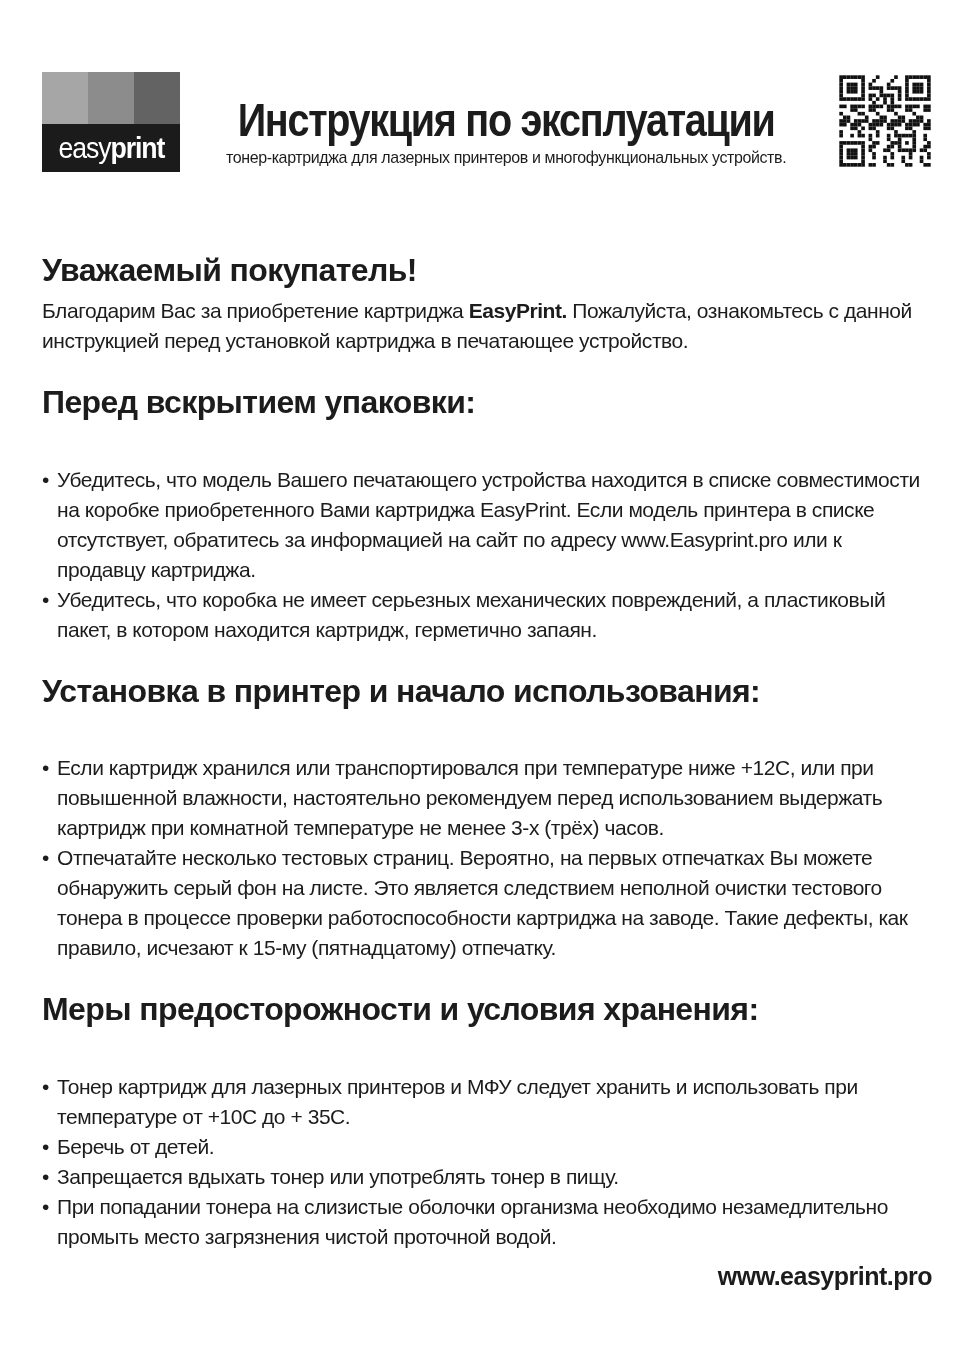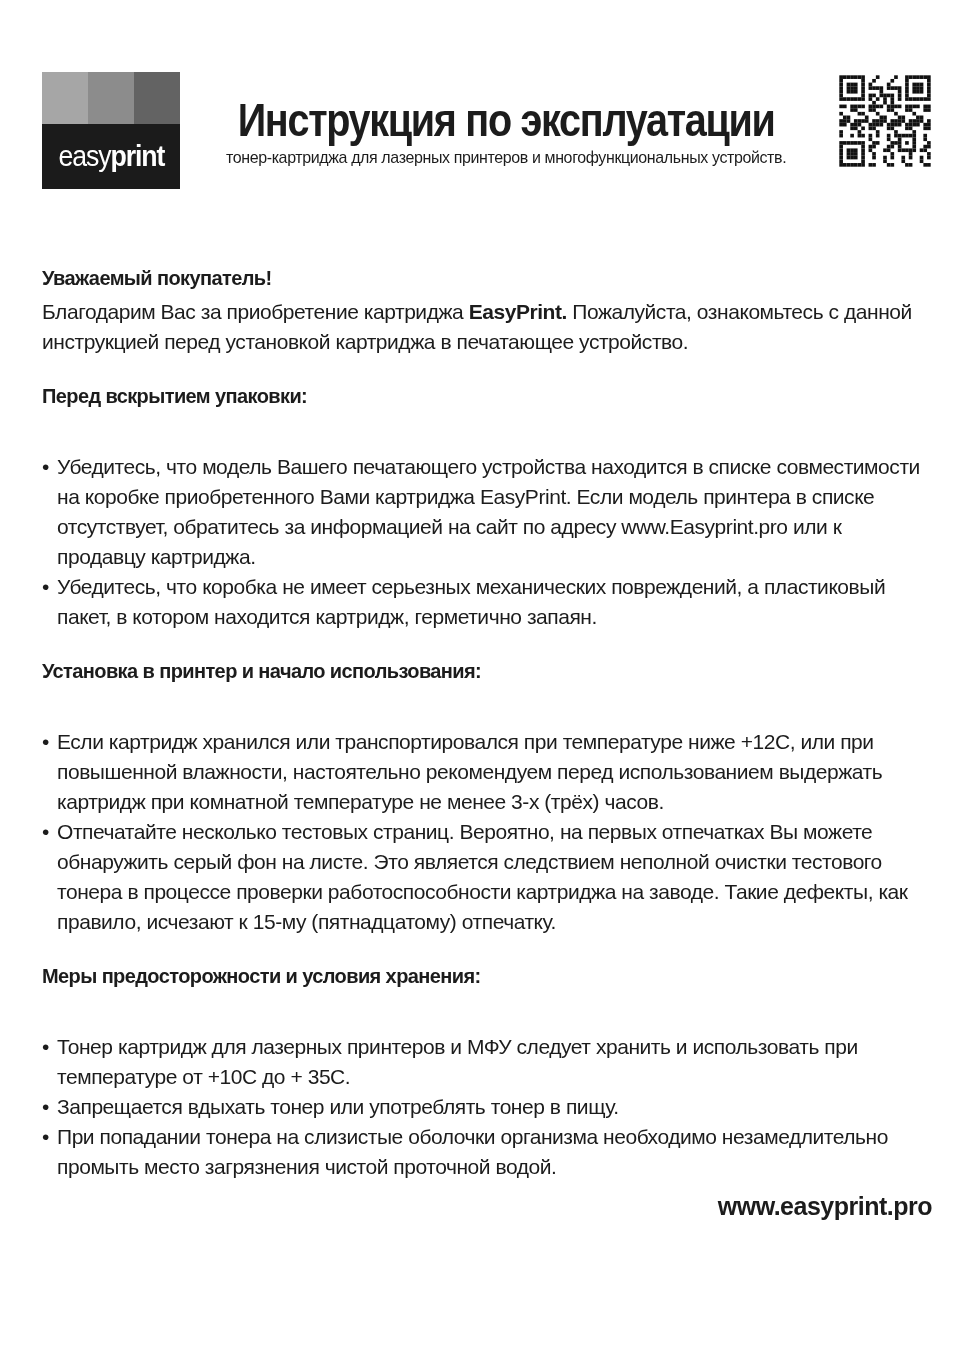--- a/index.html
+++ b/index.html
@@ -14,21 +14,21 @@
 
   
   .header { display:flex; align-items:flex-start; }
   .logo { width:138px; flex:0 0 138px; margin-top:4px; }
   .logo-squares { display:flex; height:52px; }
   .logo-sq { flex:1; }
   .logo-sq1 { background:var(--logo-gray-1,#a6a6a6); }
   .logo-sq2 { background:var(--logo-gray-2,#8c8c8c); }
   .logo-sq3 { background:var(--logo-gray-3,#636363); }
   .logo-band {
-    height:65px; background:var(--logo-black,#1b1b1b);
+    height:48px; background:var(--logo-black,#1b1b1b);
     display:flex; align-items:center; justify-content:center;
   }
   .logo-band .wordmark {
     color:#fff; font-size:29px; letter-spacing:-1.2px; font-weight:400;
     transform:scaleX(.92);
   }
   .logo-band .wordmark b { font-weight:700; }
 
   .title-block { flex:1 1 auto; text-align:center; margin-top:29px; padding:0 14px; }
   .title-block h1 {
@@ -41,21 +41,21 @@
   }
 
   .qr-box { flex:0 0 106px; width:106px; height:106px; }
   .qr-box svg { display:block; width:106px; height:106px; }
 
   
   .content { margin-top:78px; padding-right:2px; }
   .section { margin-top:28px; }
   .section:first-child { margin-top:0; }
   h2 {
-    font-size:20px; font-weight:700; letter-spacing:-0.6px;
+    font-size:32px; font-weight:700; letter-spacing:-0.6px;
     margin-bottom:7px; line-height:1.15;
   }
   p.body-text, li {
     font-size:21px; line-height:30px; letter-spacing:-0.45px;
   }
   p.body-text b { font-weight:700; }
   ul { list-style:none;margin-top:44px; }
   li { position:relative; padding-left:15px; }
   li::before { content:"\2022"; position:absolute; left:0; top:0; }
 
@@ -411,20 +411,21 @@
       <ul>
         <li>Если картридж хранился или транспортировался при температуре ниже +12C, или при повышенной влажности, настоятельно рекомендуем перед использованием выдержать картридж при комнатной температуре не менее 3-х (трёх) часов.</li>
         <li>Отпечатайте несколько тестовых страниц. Вероятно, на первых отпечатках Вы можете обнаружить серый фон на листе. Это является следствием неполной очистки тестового тонера в процессе проверки работоспособности картриджа на заводе. Такие дефекты, как правило, исчезают к 15-му (пятнадцатому) отпечатку.</li>
       </ul>
     </div>
 
     <div class="section">
       <h2>Меры предосторожности и условия хранения:</h2>
       <ul>
         <li>Тонер картридж для лазерных принтеров и МФУ следует хранить и использовать при температуре от +10C до + 35C.</li>
+        <li>Беречь от детей.</li>
         <li>Запрещается вдыхать тонер или употреблять тонер в пищу.</li>
         <li>При попадании тонера на слизистые оболочки организма необходимо незамедлительно промыть место загрязнения чистой проточной водой.</li>
       </ul>
     </div>
 
     <div class="footer">
       <span class="url">www.easyprint.pro</span>
     </div>
 
   </div>

